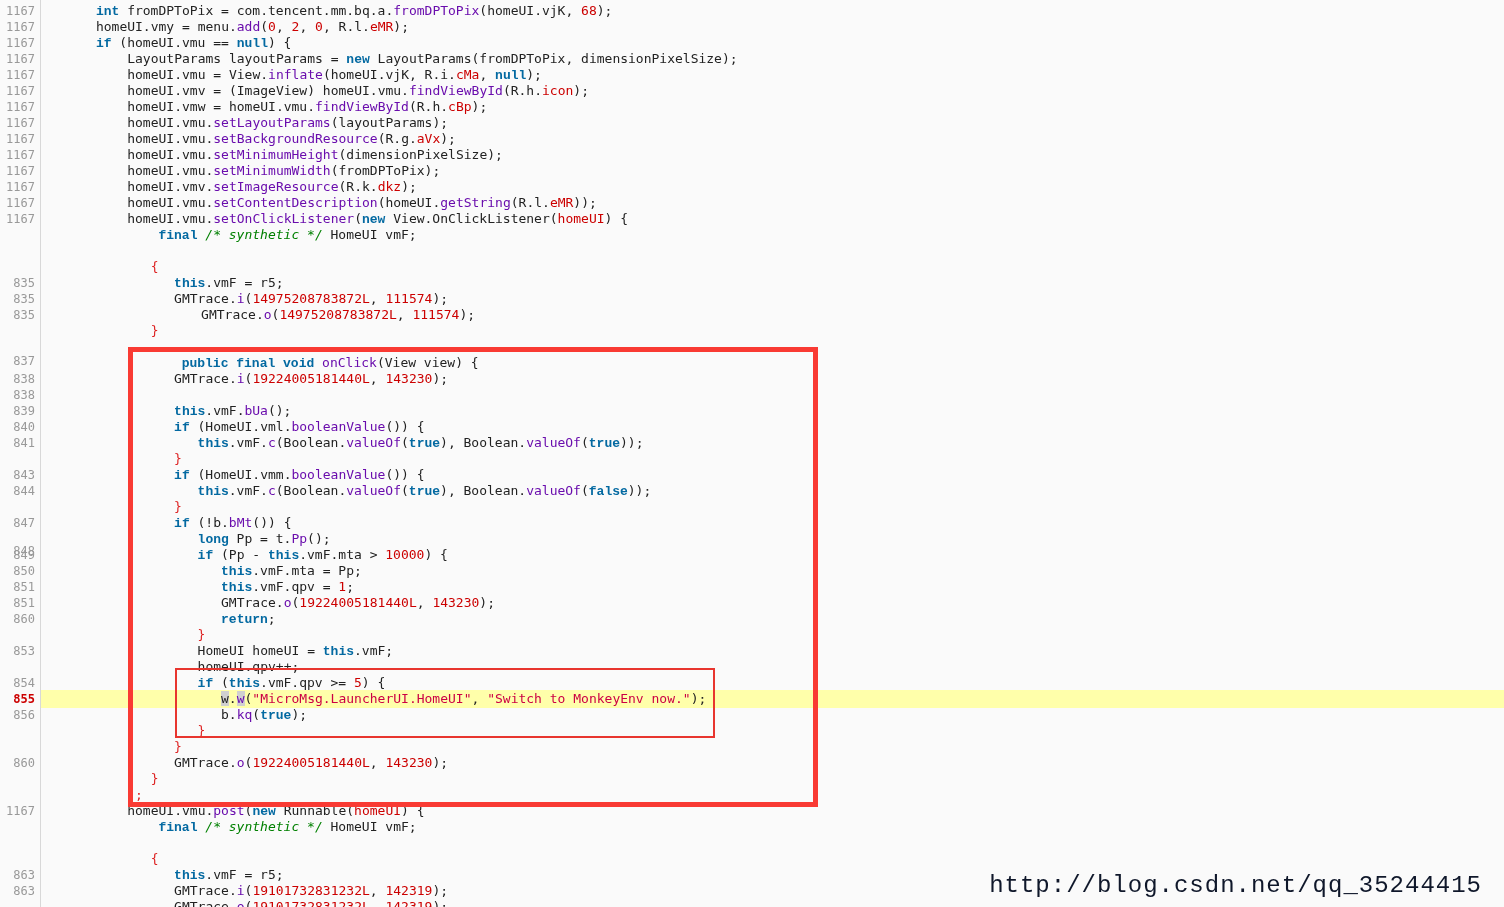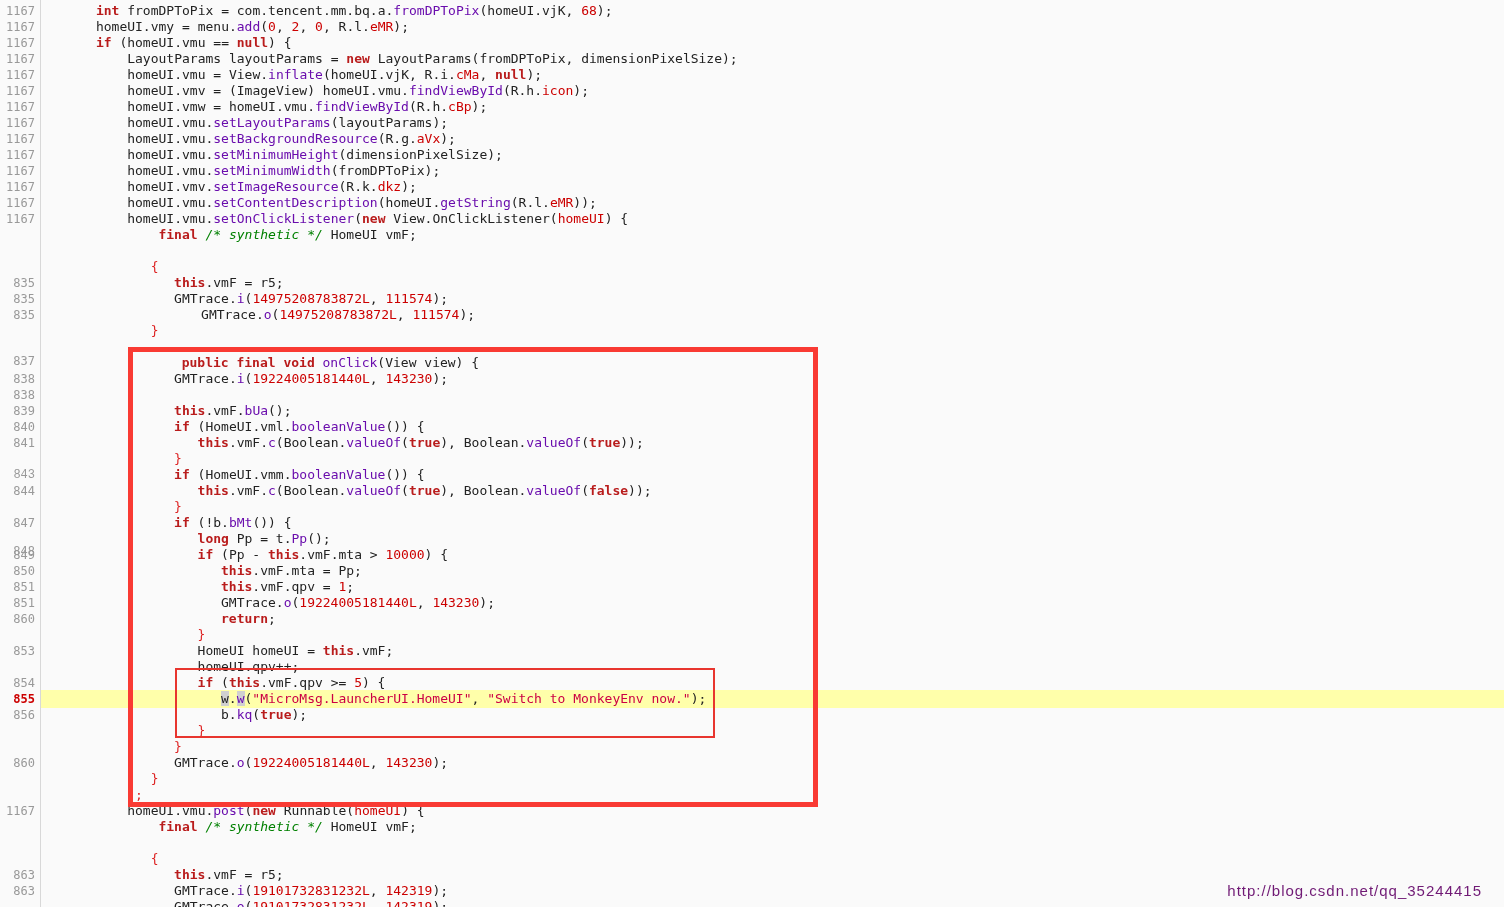--- a/index.html
+++ b/index.html
@@ -61,21 +61,21 @@
     left: 0;
     height: 16px;
     line-height: 16px;
     font-size: 13px;
     white-space: pre;
     font-family: "DejaVu Sans Mono", "Liberation Mono", monospace;
     color: #222222;
   }
 
   
-  .kw   { color: #b91c1c; font-weight: bold; }
+  .kw   { color: #0369a1; font-weight: bold; font-family: Liberation Mono, monospace; }
   .num  { color: #cc0000; }
   .str  { color: #cc0044; }
   .lit  { color: #cc0000; }
   .mth  { color: #6a0dad; }
   .cmt  { color: #008000; font-style: italic; }
   .punc { color: #222222; }
   .brace-red { color: #dd2222; }
   .hl-match { background: #d0d0d0; }
 
   
@@ -111,24 +111,24 @@
     box-sizing: border-box;
     z-index: 6;
     pointer-events: none;
   }
 
   
   #watermark {
     position: absolute;
     right: 22px;
     bottom: 8px;
-    font-family: Liberation Sans, sans-serif;
-    font-size: 15px;
+    font-family: Liberation Mono, monospace;
+    font-size: 24px;
     letter-spacing: 1px;
-    color: #701a75;
+    color: #0f172a;
     z-index: 7;
     white-space: pre;
   }
 </style>
 </head>
 <body>
 
 <div id="viewer">
 
   <div id="hl-band"></div>
@@ -209,21 +209,21 @@
       <div class="gutter-num" style="top: 211px;">1167</div>
       <div class="gutter-num" style="top: 275px;">835</div>
       <div class="gutter-num" style="top: 291px;">835</div>
       <div class="gutter-num" style="top: 307px;">835</div>
       <div class="gutter-num" style="top: 353px;">837</div>
       <div class="gutter-num" style="top: 371px;">838</div>
       <div class="gutter-num" style="top: 387px;">838</div>
       <div class="gutter-num" style="top: 403px;">839</div>
       <div class="gutter-num" style="top: 419px;">840</div>
       <div class="gutter-num" style="top: 435px;">841</div>
-      <div class="gutter-num" style="top: 467px; font-family: Liberation Mono, monospace;">843</div>
+      <div class="gutter-num" style="top: 467px;">843</div>
       <div class="gutter-num" style="top: 483px;">844</div>
       <div class="gutter-num" style="top: 515px;">847</div>
       <div class="gutter-num" style="top: 543px; padding-left: 12px;">848</div>
       <div class="gutter-num" style="top: 547px;">849</div>
       <div class="gutter-num" style="top: 563px;">850</div>
       <div class="gutter-num" style="top: 579px;">851</div>
       <div class="gutter-num" style="top: 595px;">851</div>
       <div class="gutter-num" style="top: 611px;">860</div>
       <div class="gutter-num" style="top: 643px;">853</div>
       <div class="gutter-num" style="top: 675px;">854</div>

